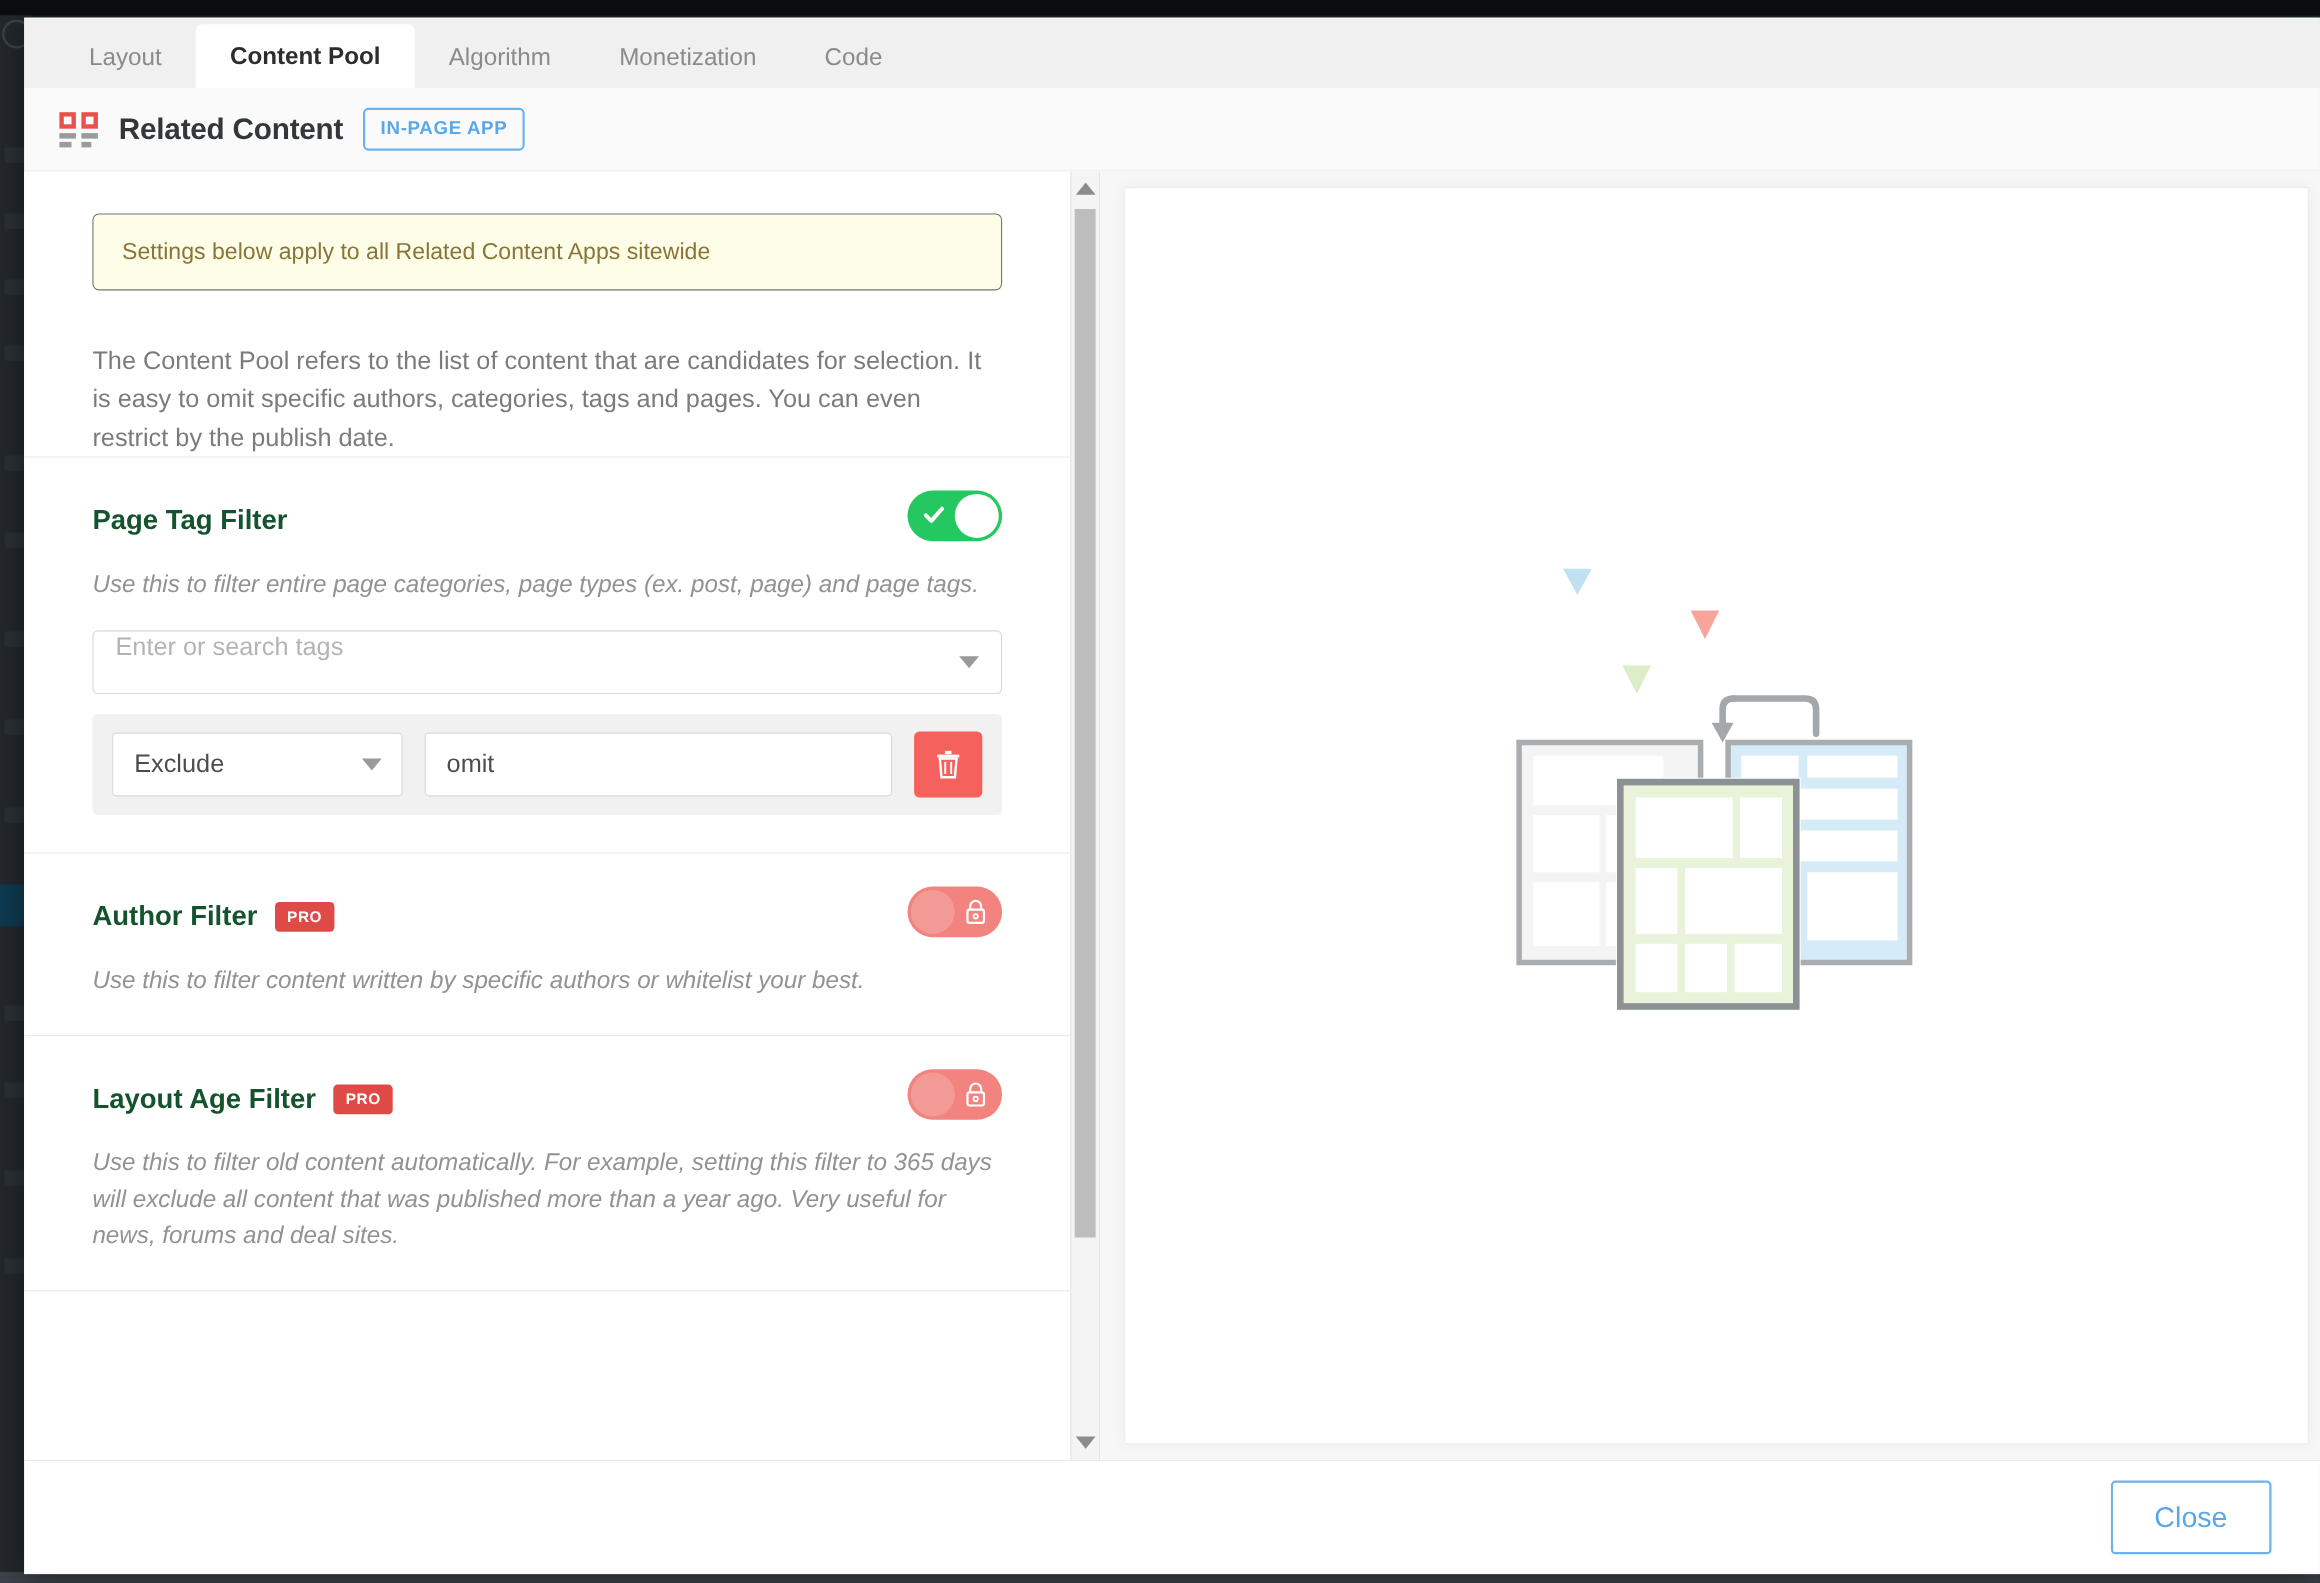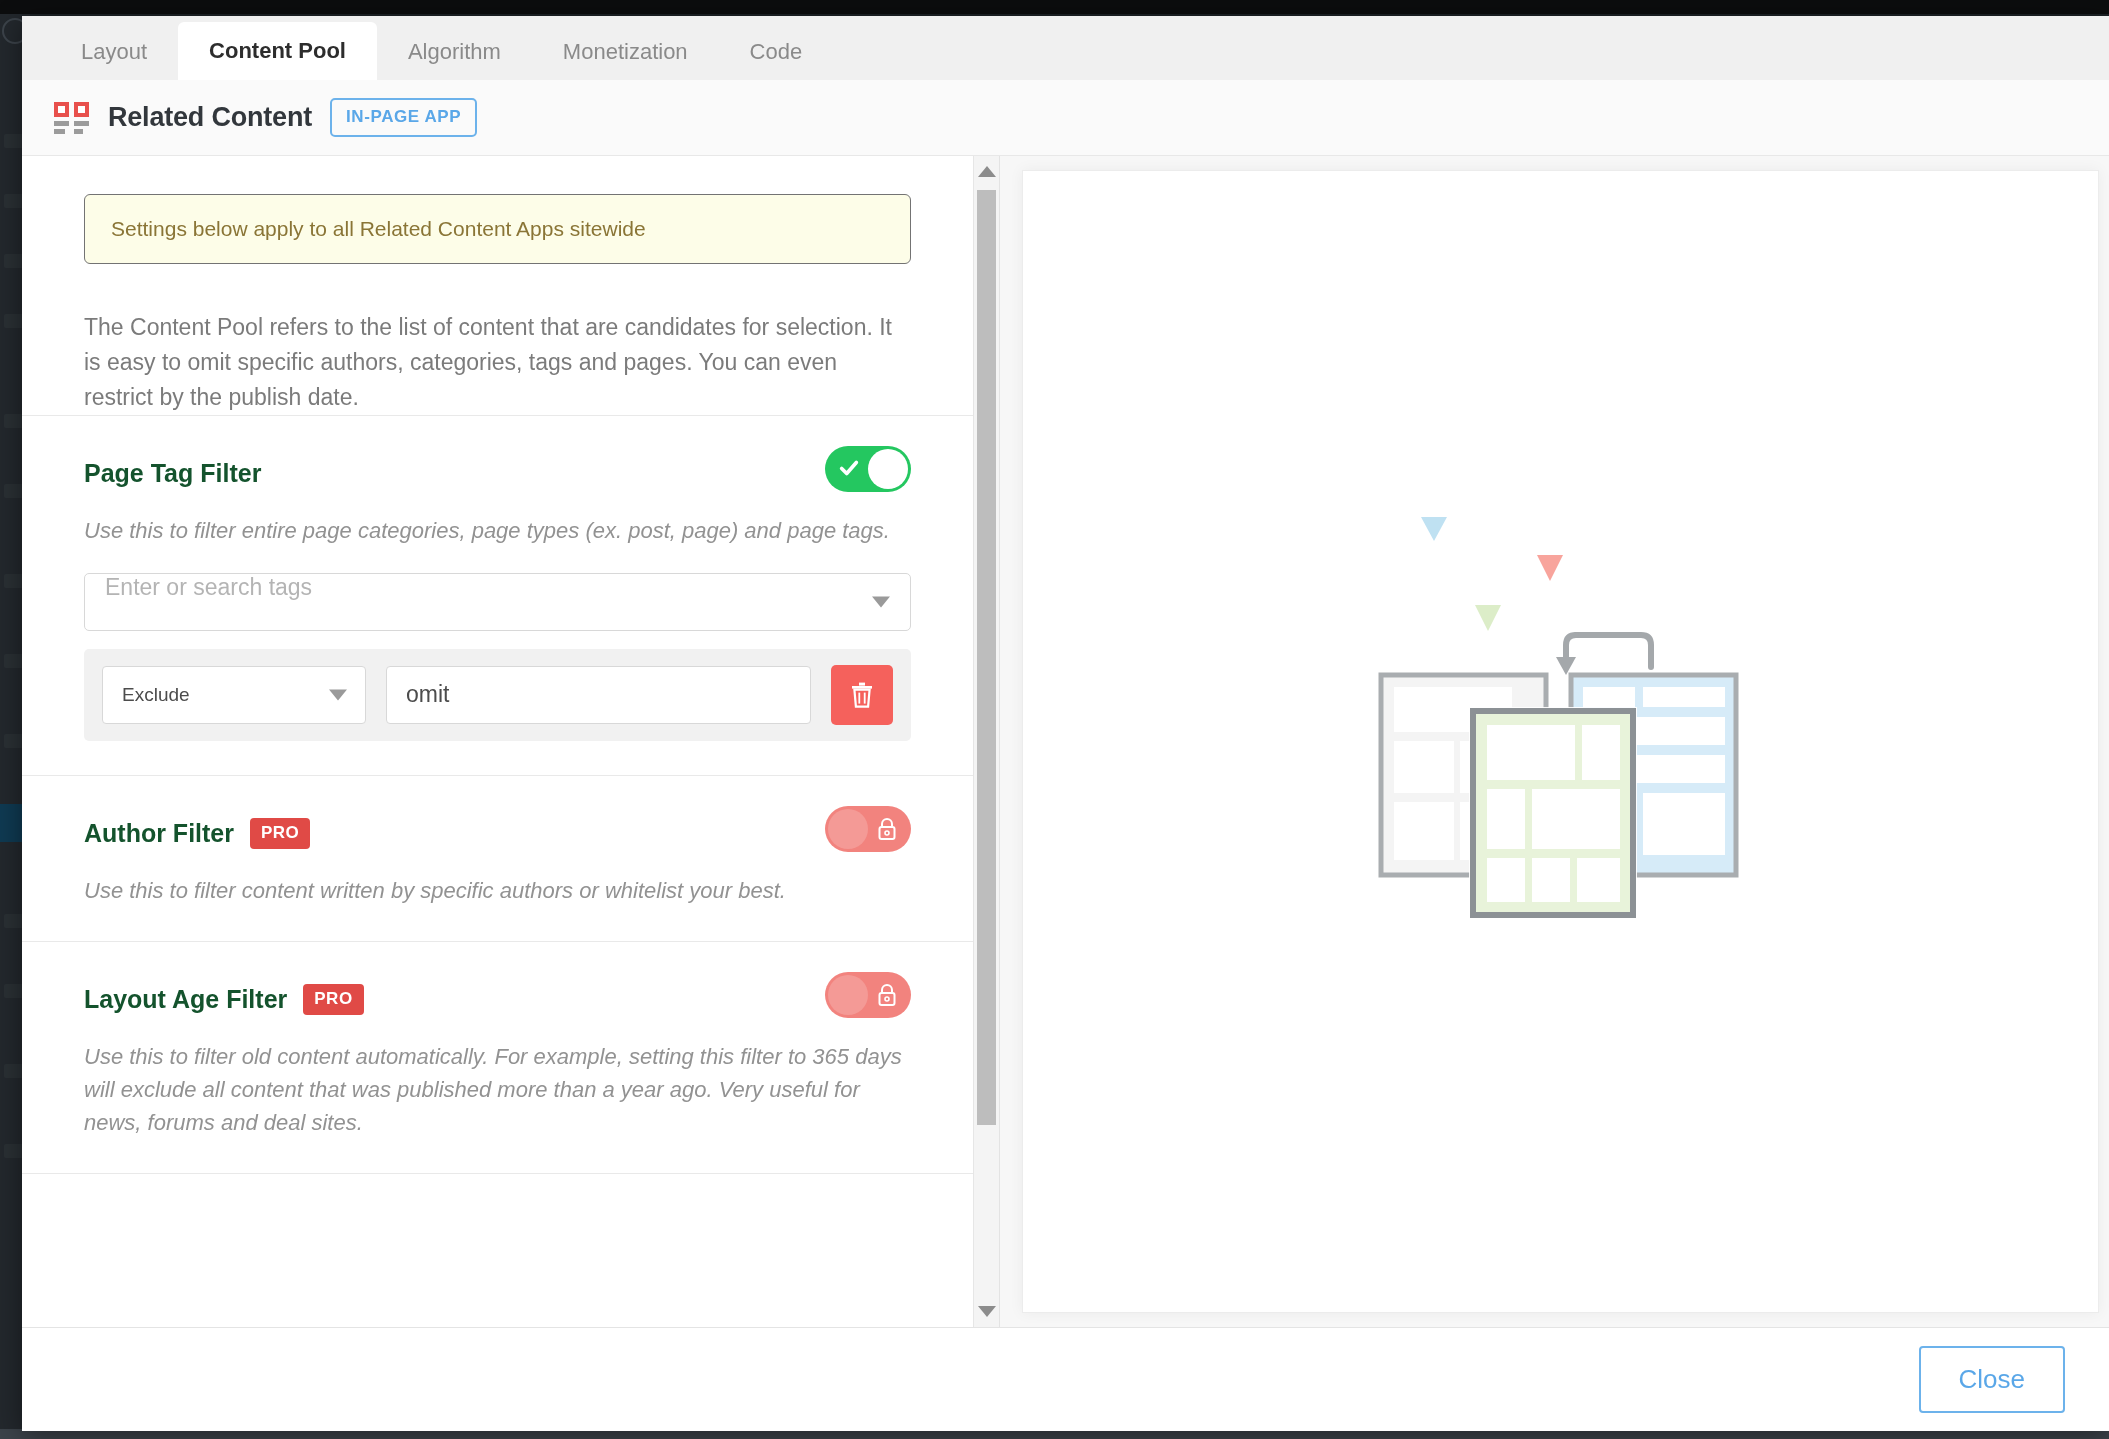--- a/index.html
+++ b/index.html
@@ -158,21 +158,21 @@
   .section-head {
     display: flex; align-items: center; gap: 16px;
     min-height: 48px;
   }
   .section-title {
     font-size: 25px; font-weight: 700; color: #14532d;
     white-space: nowrap;
   }
   .pro-badge {
     background: #e04a46; color: #fff;
-    font-size: 17px; font-weight: 700; letter-spacing: .5px;
+    font-size: 14px; font-weight: 700; letter-spacing: .5px;
     padding: 5px 11px 6px; border-radius: 4px;
   }
   .section-desc {
     color: #929292; font-size: 22px; line-height: 1.5;
     margin-top: 16px; max-width: 860px; font-style: italic;
   }
 
   
   .toggle {
     position: absolute; right: 62px; top: 30px;
@@ -226,21 +226,21 @@
     background: #f1f1f1; border-radius: 5px;
     padding: 16px 18px;
     display: flex; align-items: center; gap: 20px;
   }
   .rule-select {
     position: relative;
     width: 264px; height: 58px;
     background: #ffffff; border: 1px solid #d8d8d8; border-radius: 4px;
     display: flex; align-items: center;
     padding-left: 19px;
-    font-size: 19px; color: #4c4c4c;
+    font-size: 23px; color: #4c4c4c;
     cursor: pointer;
   }
   .rule-select .caret {
     position: absolute; right: 18px; top: 50%;
     transform: translateY(-50%);
     width: 0; height: 0;
     border-left: 9px solid transparent;
     border-right: 9px solid transparent;
     border-top: 11px solid #9a9a9a;
   }

